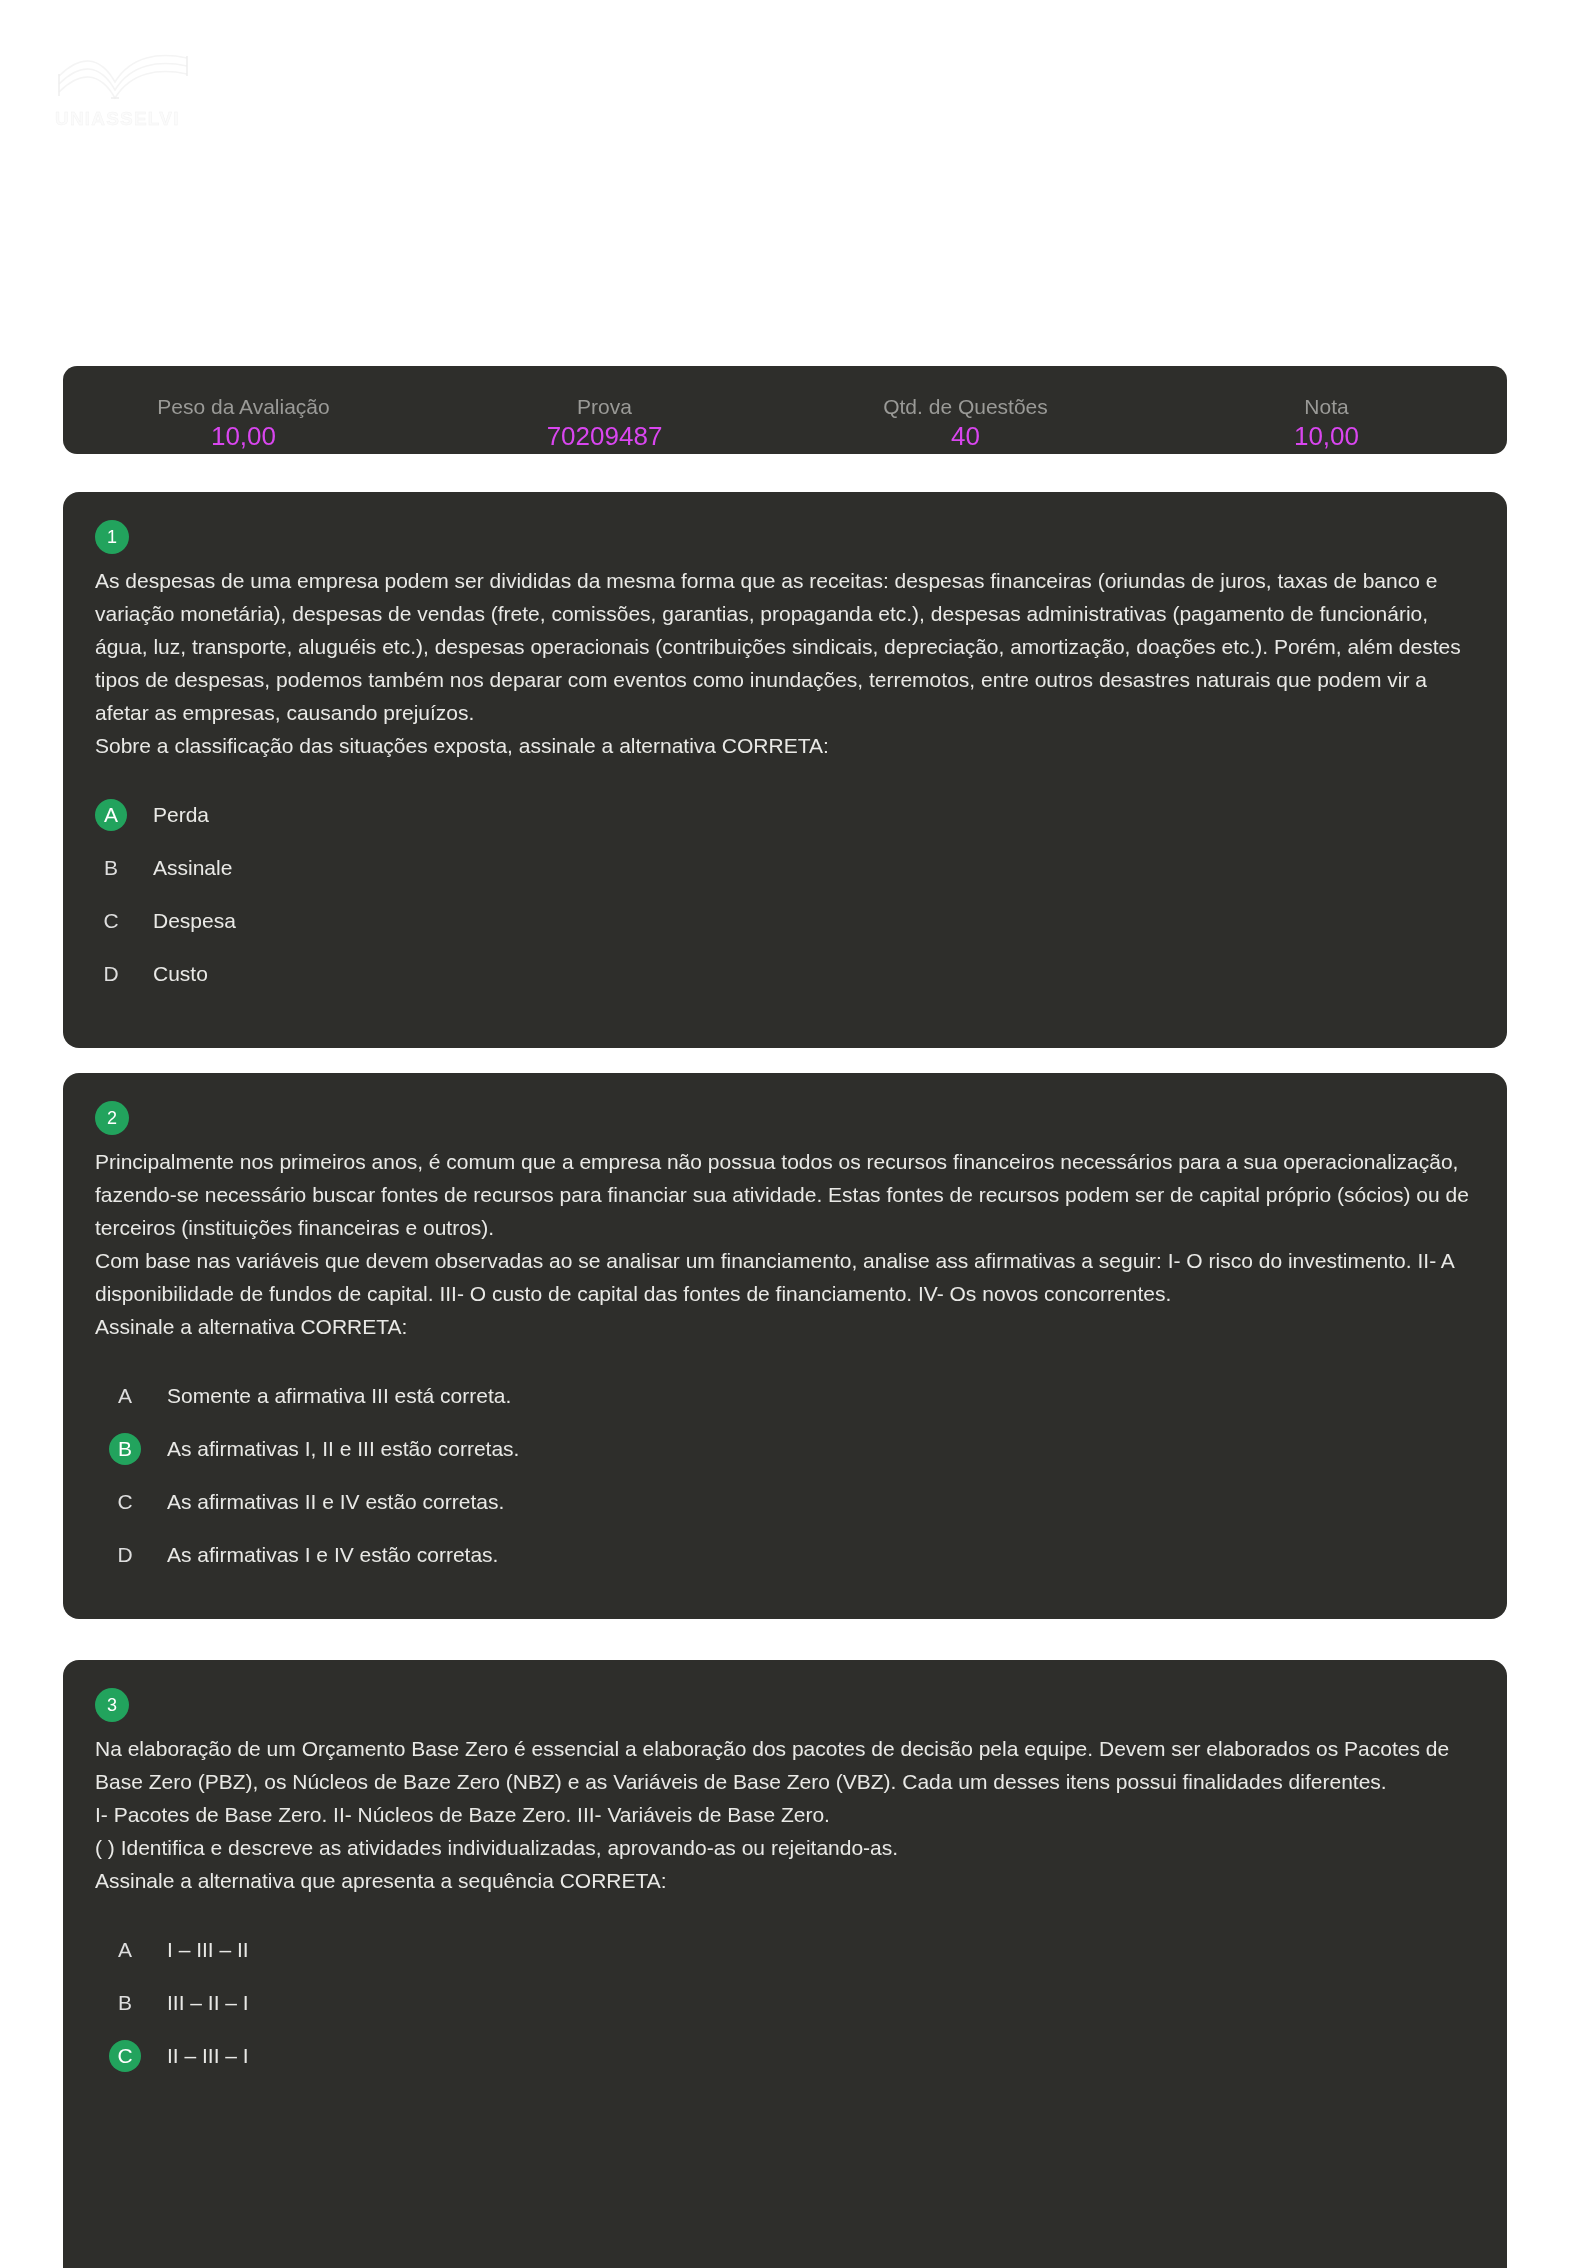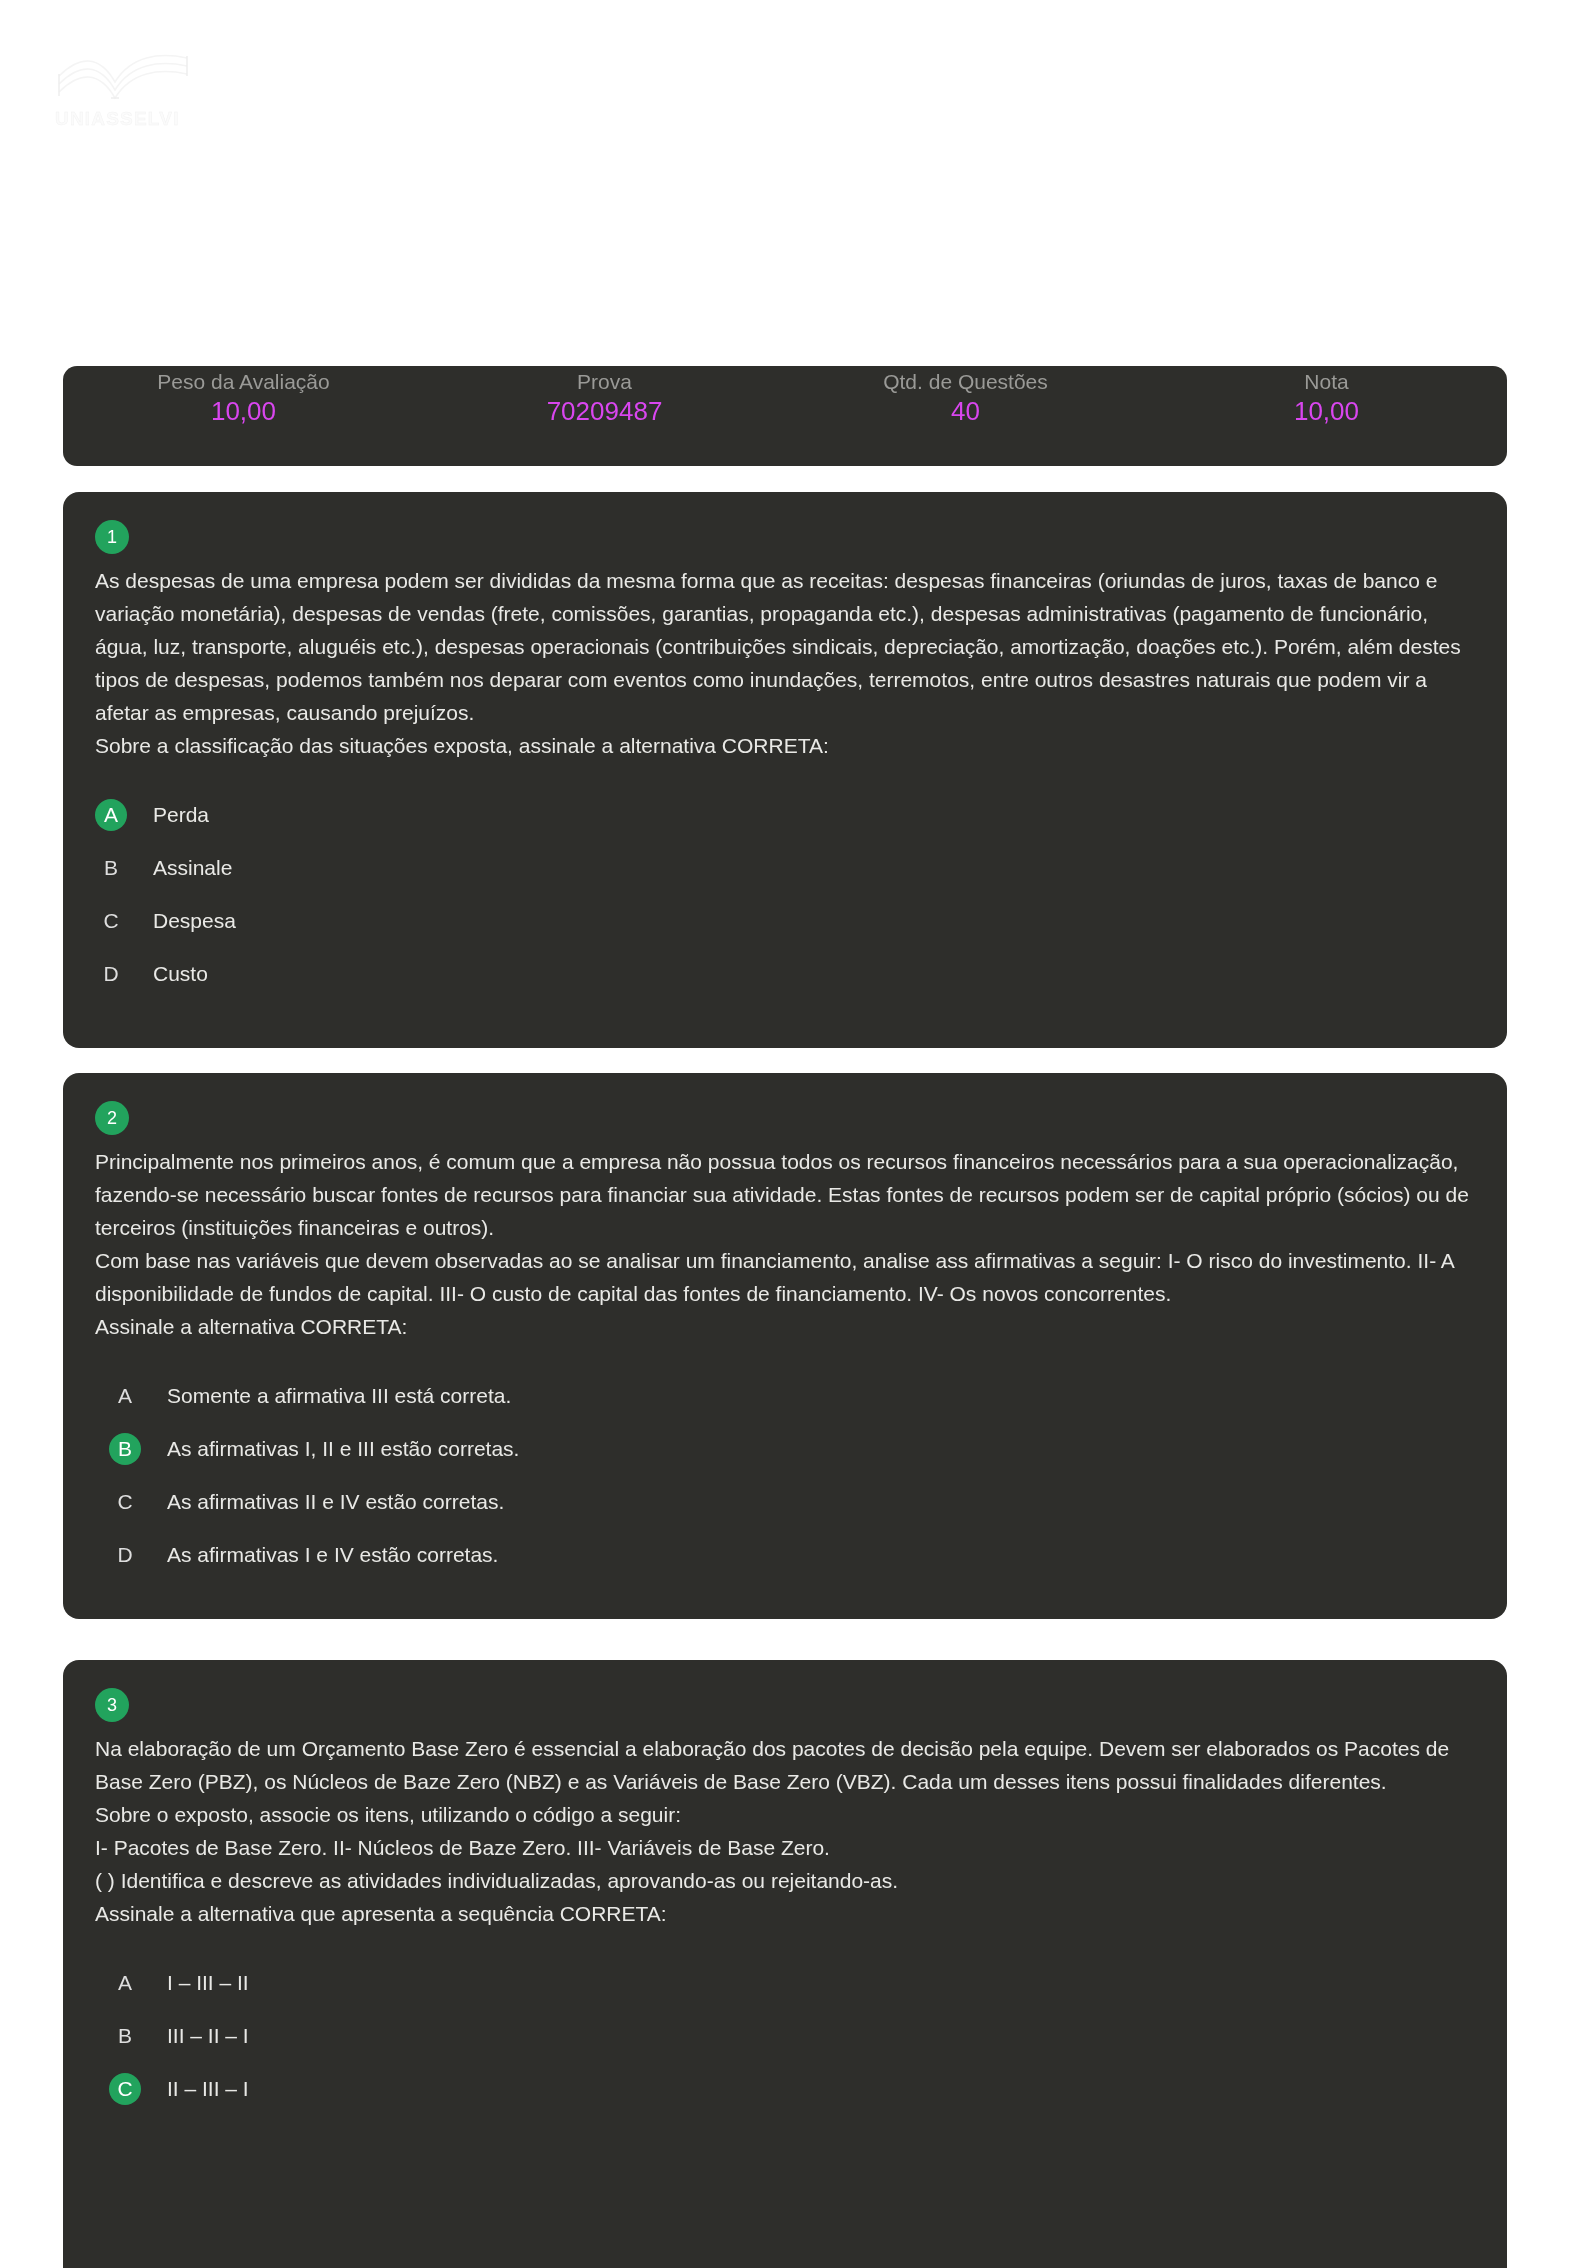--- a/index.html
+++ b/index.html
@@ -38,25 +38,25 @@
     -webkit-text-stroke: 0.5px #f2f2f2;
     font-family: "Liberation Sans", sans-serif;
   }
 
   
   .stats-bar {
     position: absolute;
     left: 63px;
     top: 366px;
     width: 1444px;
-    height: 100px;
+    height: 88px;
     background: #2e2e2b;
     border-radius: 14px;
     display: flex;
-    align-items: flex-start;
+    align-items: flex-end;
   }
   .stat-cell {
     flex: 1 1 0;
     text-align: center;
     padding-top: 4px;
   }
   .stat-label {
     display: block;
     font-size: 21px;
     color: #9a9a97;
@@ -232,21 +232,20 @@
       <div class="opt-letter">D</div>
       <div class="opt-text">As afirmativas I e IV estão corretas.</div>
     </div>
   </div>
 </div>
 
 <div class="card" id="card-q3">
   <div class="q-badge">3</div>
   <div class="q-body">
     <p>Na elaboração de um Orçamento Base Zero é essencial a elaboração dos pacotes de decisão pela equipe. Devem ser elaborados os Pacotes de Base Zero (PBZ), os Núcleos de Baze Zero (NBZ) e as Variáveis de Base Zero (VBZ). Cada um desses itens possui finalidades diferentes.</p>
-    <p>Sobre o exposto, associe os itens, utilizando o código a seguir:</p>
     <p> I-    Pacotes de Base Zero. II-    Núcleos de Baze Zero. III-   Variáveis de Base Zero.</p>
     <p>( ) Identifica e descreve as atividades individualizadas, aprovando-as ou rejeitando-as.</p>
     <p>Assinale a alternativa que apresenta a sequência CORRETA:</p>
   </div>
   <div class="options indented">
     <div class="option-row">
       <div class="opt-letter">A</div>
       <div class="opt-text">I – III – II</div>
     </div>
     <div class="option-row">

